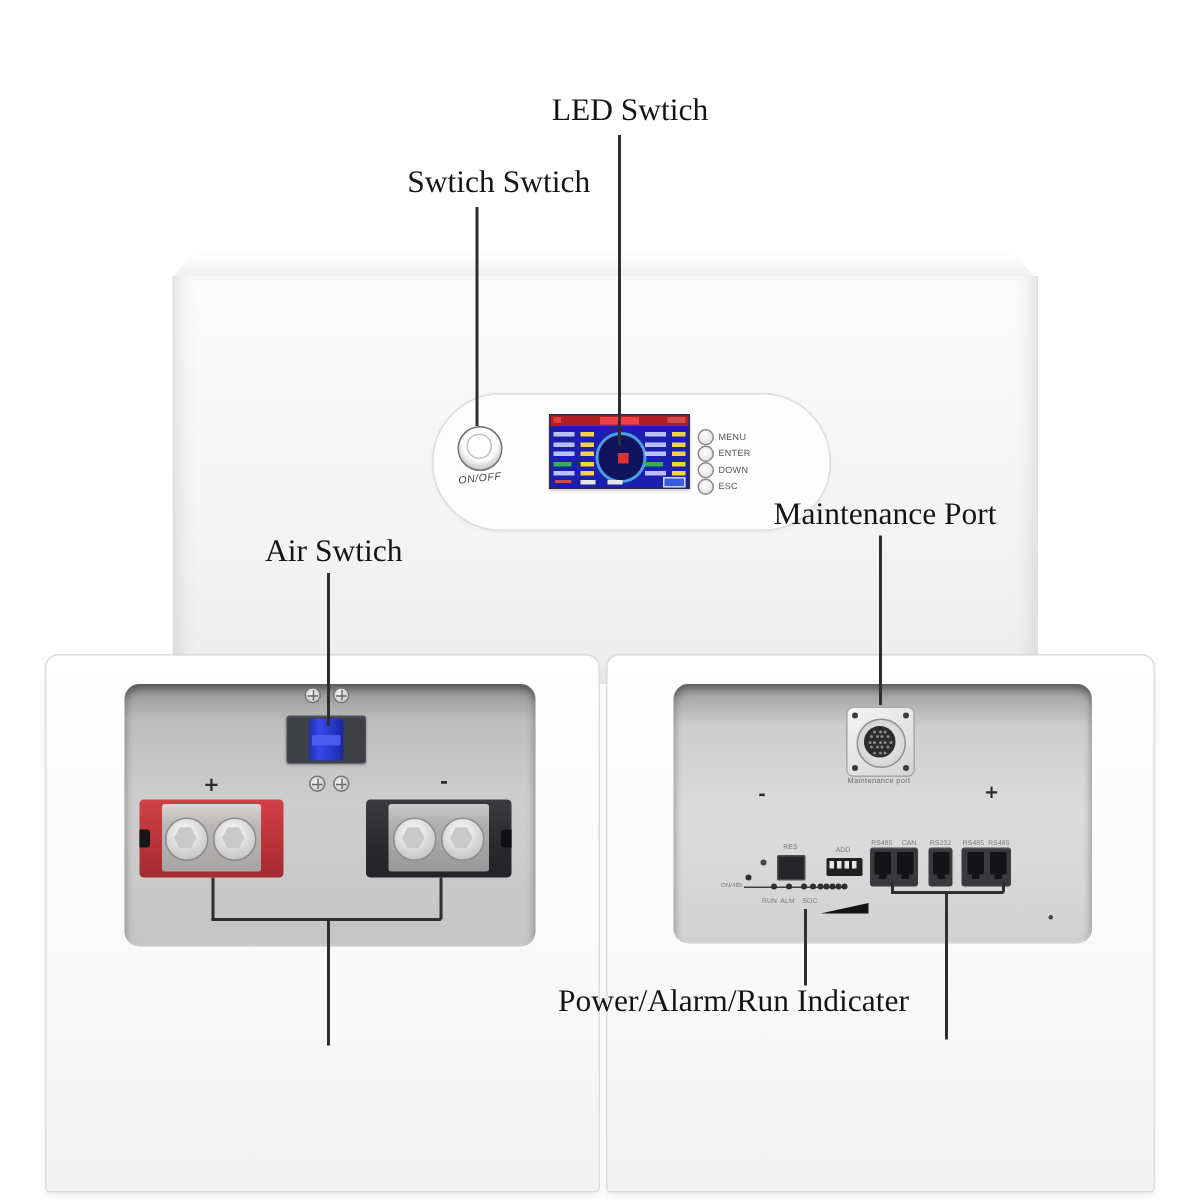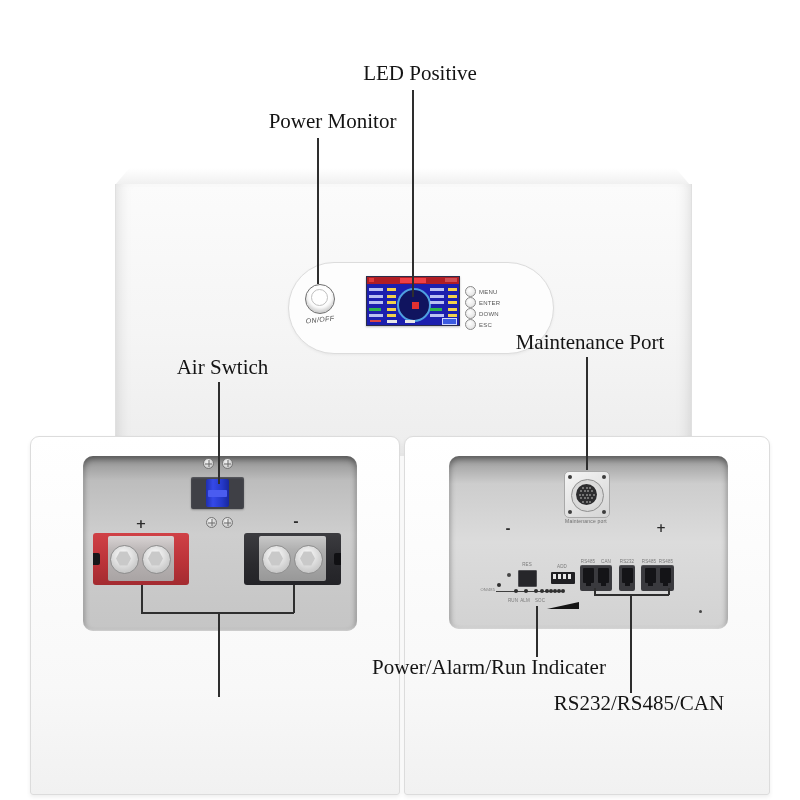--- a/index.html
+++ b/index.html
@@ -302,20 +302,19 @@
   <div class="leader lv" style="left:293px;top:585px;height:28px;"></div>
   <div class="leader lh" style="left:141px;top:612px;width:153px;"></div>
   <div class="leader lv" style="left:218px;top:612px;height:85px;"></div>
 
   <div class="leader lv" style="left:536px;top:606px;height:51px;"></div>
   <div class="leader lv" style="left:594px;top:588px;height:7px;"></div>
   <div class="leader lv" style="left:668px;top:588px;height:7px;"></div>
   <div class="leader lh" style="left:594px;top:594px;width:75px;"></div>
   <div class="leader lv" style="left:630px;top:594px;height:99px;"></div>
 
-  <div class="callout" style="left:340px;top:62px;width:160px;">LED Positive</div>
-  <div class="callout" style="left:240px;top:110px;width:185px;">Power Monitor</div>
+  <div class="callout" style="left:340px;top:62px;width:160px;">LED Swtich</div>
+  <div class="callout" style="left:240px;top:110px;width:185px;">Swtich Swtich</div>
   <div class="callout" style="left:495px;top:331px;width:190px;">Maintenance Port</div>
   <div class="callout" style="left:343px;top:656px;width:292px;">Power/Alarm/Run Indicater</div>
   <div class="callout" style="left:150px;top:356px;width:145px;">Air Swtich</div>
-  <div class="callout" style="left:520px;top:692px;width:238px;">RS232/RS485/CAN</div>
 
 </div>
 
 </body></html>

